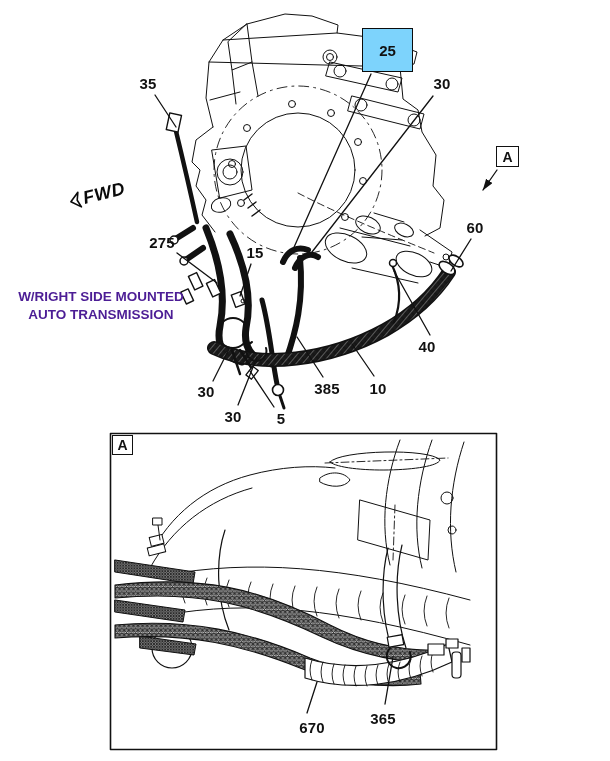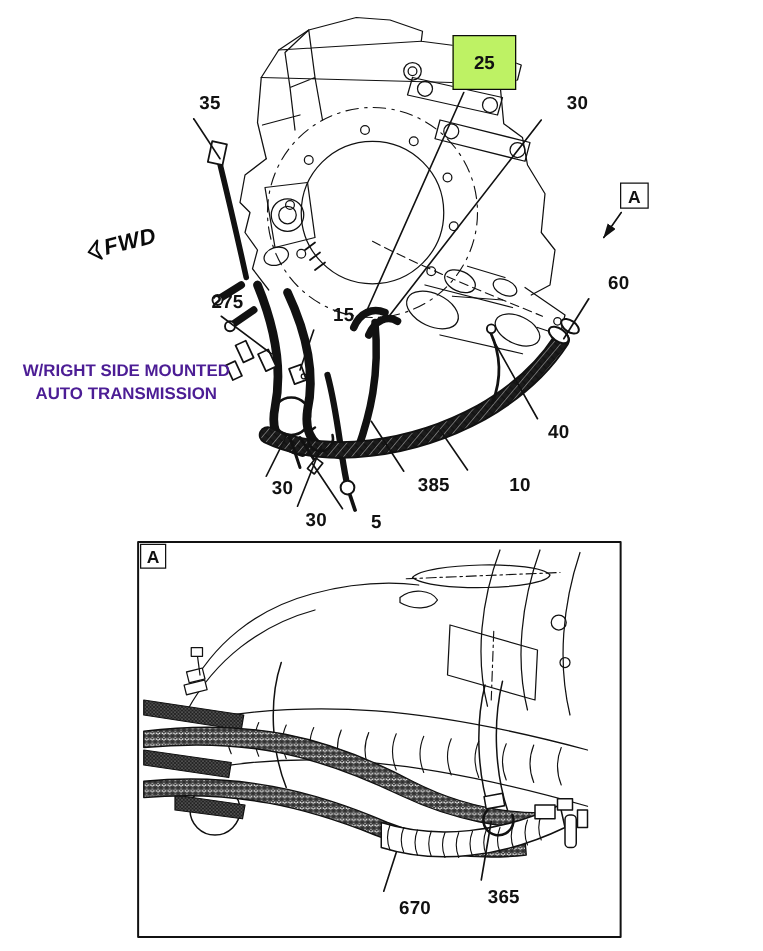--- a/index.html
+++ b/index.html
@@ -5,21 +5,21 @@
   html,body{margin:0;padding:0;background:#ffffff;}
   .stage{
     position:relative;width:610px;height:761px;background:#ffffff;
     font-family:"Liberation Sans","DejaVu Sans",sans-serif;color:#111;
     overflow:hidden;
   }
   svg.art{position:absolute;left:0;top:0;width:610px;height:761px;}
   .co{
     position:absolute;transform:translate(-50%,-50%);
     font-size:15px;font-weight:700;letter-spacing:.2px;color:#111;
-    white-space:nowrap;line-height:1;margin-left:20px;
+    white-space:nowrap;line-height:1;
   }
   .green-box{
     position:absolute;left:362px;top:28px;width:51px;height:44px;
     background:#1ed41e;border:1px solid #0c0c0c;
     display:flex;align-items:center;justify-content:center;
     box-sizing:border-box;
   }
   .green-box span{font-size:15px;font-weight:700;color:#111;}
   .marker-box{
     position:absolute;border:1.6px solid #111;background:#fff;
@@ -215,32 +215,32 @@
   </svg>
 
   <div class="fwd">
     <svg width="15" height="19" viewBox="0 0 15 19">
       <path d="M12,2 L3,9.5 L12,17 L9.5,9.5 Z" fill="#fff" stroke="#0a0a0a" stroke-width="1.6" stroke-linejoin="round"></path>
     </svg>
     <span>FWD</span>
   </div>
 
   <div class="co" style="left:148px;top:83px">35</div>
-  <div class="green-box" style="background: #bef264;">
+  <div class="green-box" style="background: #7dd3fc;">
     <span>25</span>
   </div>
   <div class="co" style="left:442px;top:83px">30</div>
   <div class="co" style="left:475px;top:227px">60</div>
   <div class="co" style="left:162px;top:242px">275</div>
   <div class="co" style="left:255px;top:252px">15</div>
   <div class="co" style="left:206px;top:391px">30</div>
   <div class="co" style="left:233px;top:416px">30</div>
   <div class="co" style="left:281px;top:418px">5</div>
   <div class="co" style="left:327px;top:388px">385</div>
-  <div class="co" style="left:396px;top:388px">10</div>
+  <div class="co" style="left:378px;top:388px">10</div>
   <div class="co" style="left:427px;top:346px">40</div>
 
   <div class="marker-box" style="left:496px;top:146px;width:23px;height:21px">A</div>
   <div class="marker-box" style="left:112px;top:435px;width:21px;height:20px">A</div>
 
   <div class="co" style="left:312px;top:727px">670</div>
   <div class="co" style="left:383px;top:718px">365</div>
 
   <div class="note note-battery">
     <div>W/RIGHT SIDE MOUNTED</div>

